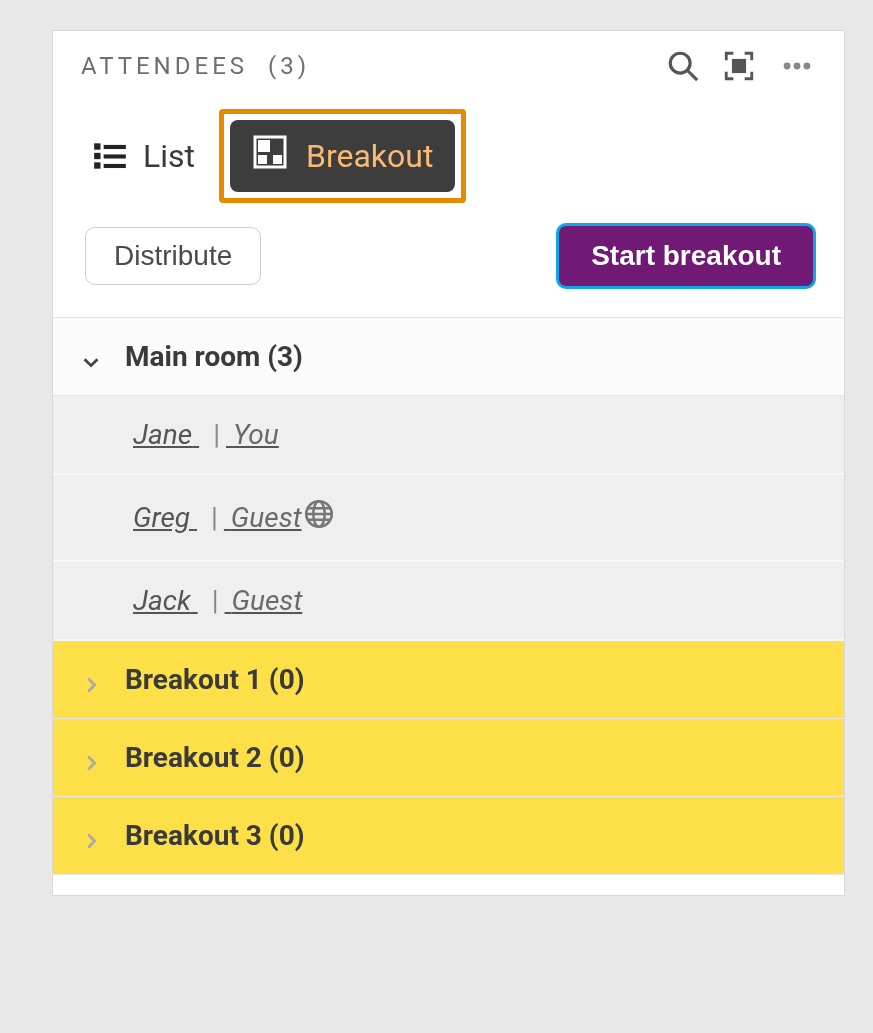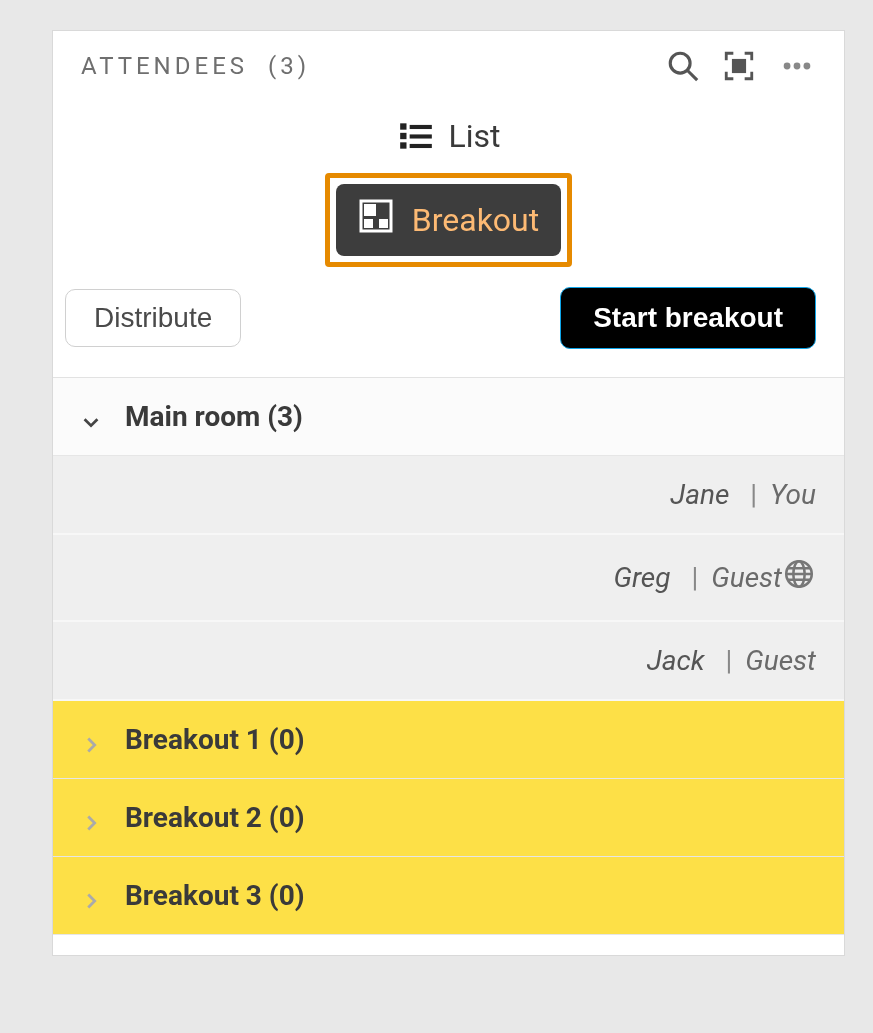--- a/index.html
+++ b/index.html
@@ -43,21 +43,20 @@
     justify-content: center;
     color: #555;
     cursor: pointer;
   }
   
   .tabs {
     display: flex;
     align-items: center;
     gap: 10px;
     padding: 22px 24px 16px 24px;
-    flex-direction: column;
   }
   .tab {
     display: flex;
     align-items: center;
     gap: 14px;
     padding: 8px 14px;
     font-size: 32px;
     color: #3a3a3a;
     cursor: pointer;
     border-radius: 8px;
@@ -80,42 +79,42 @@
     display: flex;
     align-items: center;
     gap: 18px;
     border-radius: 8px;
   }
   
   .actions-row {
     display: flex;
     align-items: center;
     gap: 32px;
-    padding: 4px 28px 28px 12px;
+    padding: 4px 28px 28px 32px;
   }
   .btn {
     font-size: 28px;
     padding: 12px 28px;
     border-radius: 10px;
     border: 1px solid #d0d0d0;
     background: #ffffff;
     color: #4a4a4a;
     cursor: pointer;
     font-weight: 400;
   }
   .btn-disabled {
     background: #ededed;
     color: #a8a8a8;
     border: 1px solid #ededed;
     cursor: default;
   }
   .btn-primary {
     margin-left: auto;
-    background: #000000;
-    border: 1px solid #0ea5e9;
+    background: #701a75;
+    border: 3px solid #0ea5e9;
     color: #ffffff;
     font-weight: 600;
     padding: 14px 32px;
     text-align: center;
   }
   
   .rooms {
     border-top: 1px solid #e2e2e2;
   }
   .room-header {
@@ -133,26 +132,27 @@
   .room-header .chev {
     width: 28px;
     display:inline-flex;
     justify-content:center;
     color:#888;
   }
   .room-header.collapsed { background:#fde047; }
   .attendee {
     display:flex;
     align-items:center;
-    justify-content: flex-end;
+    justify-content: flex-start;
     padding: 22px 28px 22px 80px;
     background: #efefef;
     border-bottom: 2px solid #f7f7f7;
     font-size: 28px;
     color:#555;
+    text-decoration:underline;
   }
   .attendee .name-part {
     font-style: italic;
     color:#555;
   }
   .attendee .sep {
     margin: 0 6px 0 14px;
     color:#888;
   }
   .attendee .role {

